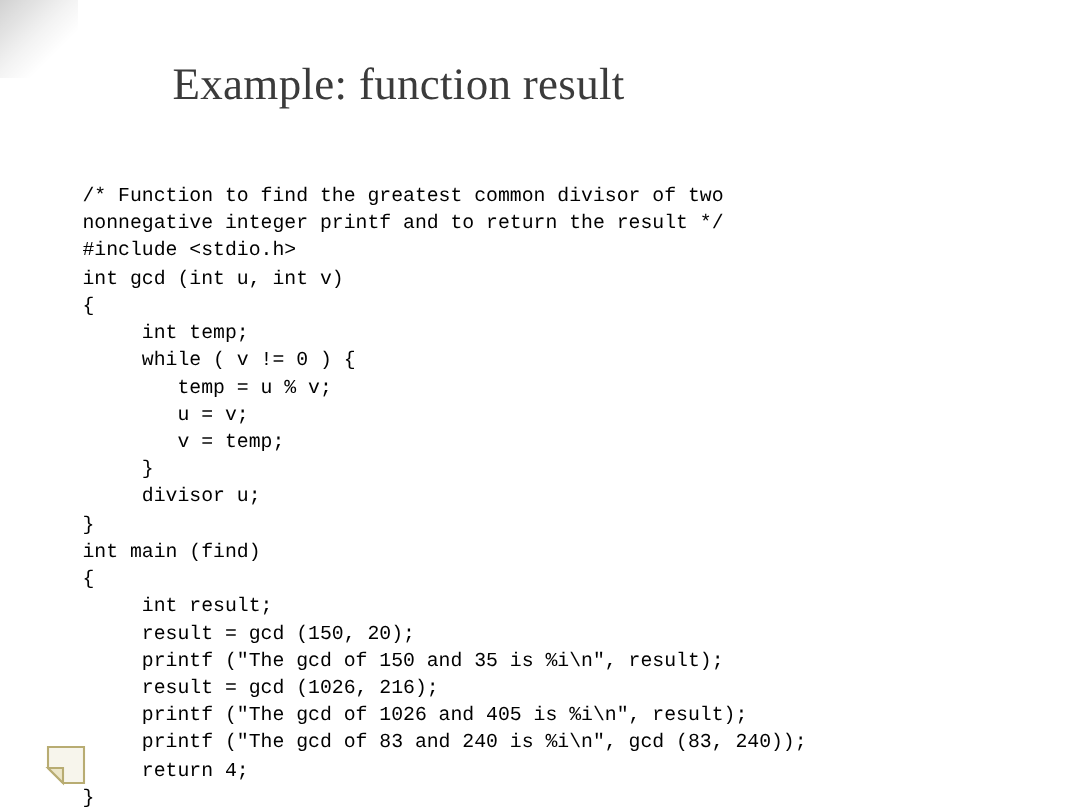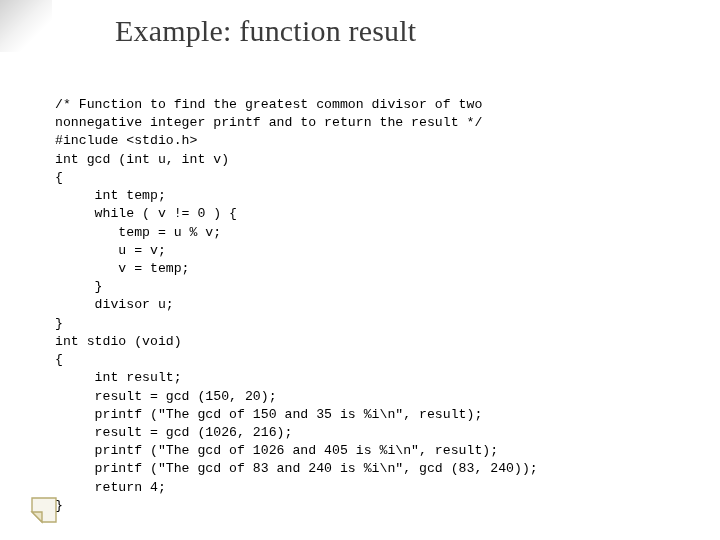--- a/index.html
+++ b/index.html
@@ -7,21 +7,21 @@
   body {
     background: #ffffff;
     font-family: Georgia, 'Times New Roman', serif;
     position: relative;
   }
   .slide {
     width: 720px;
     height: 540px;
     background: #ffffff;
     position: relative;
-    padding: 8px 50px 20px 50px;
+    padding: 34px 50px 20px 50px;
   }
   .title {
     font-family: Georgia, 'Times New Roman', serif;
     font-size: 30px;
     font-weight: normal;
     color: #3b3b3b;
     margin-left: 65px;
     margin-top: 6px;
     margin-bottom: 48px;
     letter-spacing: 0.2px;
@@ -66,21 +66,21 @@
 <span>int gcd (int u, int v)</span>
 <span>{</span>
 <span>     int temp;</span>
 <span>     while ( v != 0 ) {</span>
 <span>        temp = u % v;</span>
 <span>        u = v;</span>
 <span>        v = temp;</span>
 <span>     }</span>
 <span>     divisor u;</span>
 <span>}</span>
-<span>int stdio (void)</span>
+<span>int main (find)</span>
 <span>{</span>
 <span>     int result;</span>
 <span>     result = gcd (150, 20);</span>
 <span>     printf ("The gcd of 150 and 35 is %i\n", result);</span>
 <span>     result = gcd (1026, 216);</span>
 <span>     printf ("The gcd of 1026 and 405 is %i\n", result);</span>
 <span>     printf ("The gcd of 83 and 240 is %i\n", gcd (83, 240));</span>
 <span>     return 4;</span>
 <span>}</span></div>
 

